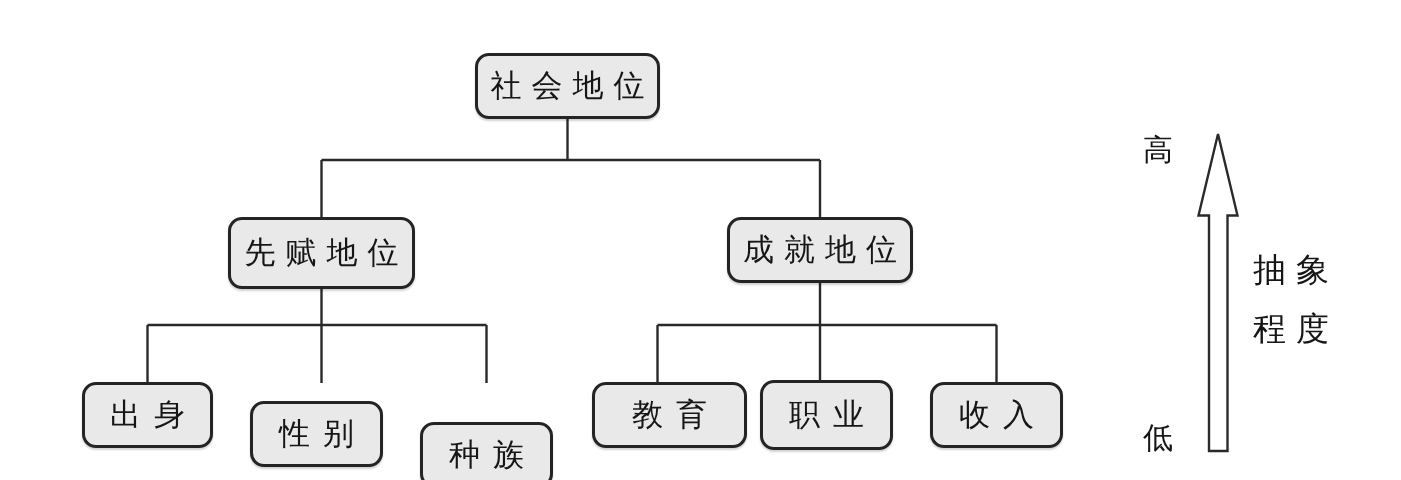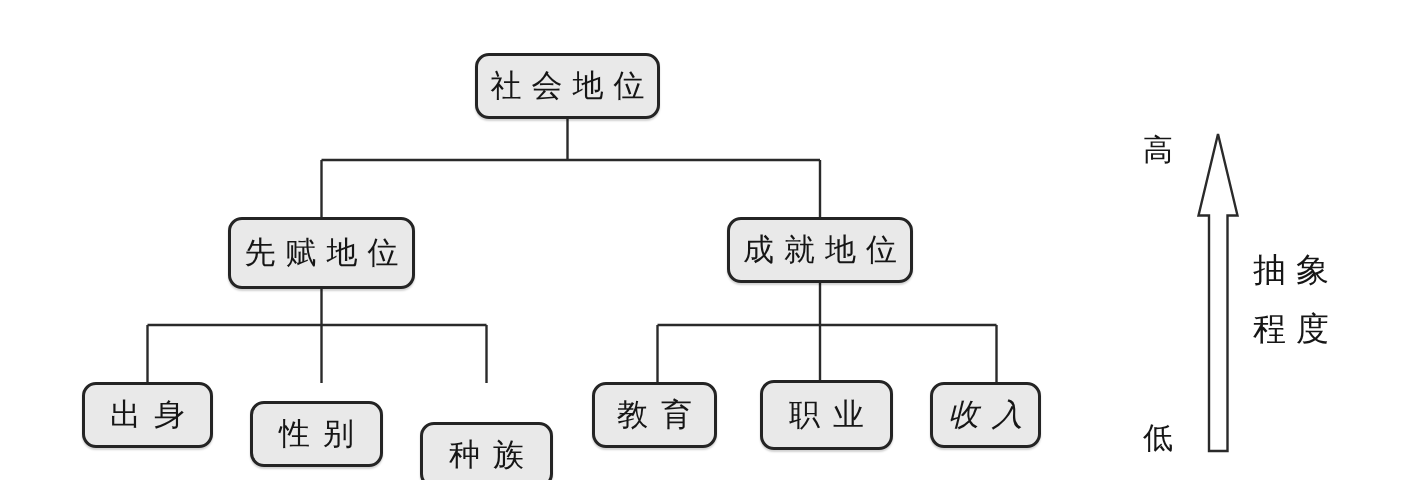--- a/index.html
+++ b/index.html
@@ -39,23 +39,23 @@
   }
   .node.parent { letter-spacing: 10px; padding-left: 10px; }
   .node.leaf   { letter-spacing: 13px; padding-left: 13px; }
 
   .node-root      { left: 475px; top: 53px;  width: 185px; height: 66px; text-align: right; }
   .node-ascribed  { left: 228px; top: 217px; width: 187px; height: 72px; }
   .node-achieved  { left: 727px; top: 217px; width: 186px; height: 66px; text-align: right; }
   .node-birth     { left: 82px;  top: 382px; width: 131px; height: 66px; }
   .node-gender    { left: 250px; top: 401px; width: 133px; height: 66px; }
   .node-race      { left: 420px; top: 382px; width: 133px; height: 66px; margin-top: 40px; }
-  .node-education { left: 592px; top: 382px; width: 125px; height: 66px; }
+  .node-education { left: 592px; top: 382px; width: 155px; height: 66px; }
   .node-occupation{ left: 760px; top: 380px; width: 133px; height: 70px; }
-  .node-income    { left: 930px; top: 382px; width: 111px; height: 66px; font-style: italic; }
+  .node-income    { left: 930px; top: 382px; width: 133px; height: 66px; }
 
   .axis-label {
     position: absolute;
     font-size: 30px;
     color: #161616;
     white-space: nowrap;
   }
   .axis-high { left: 1143px; top: 130px; }
   .axis-low  { left: 1143px; top: 418px; }
   .axis-title-line {

